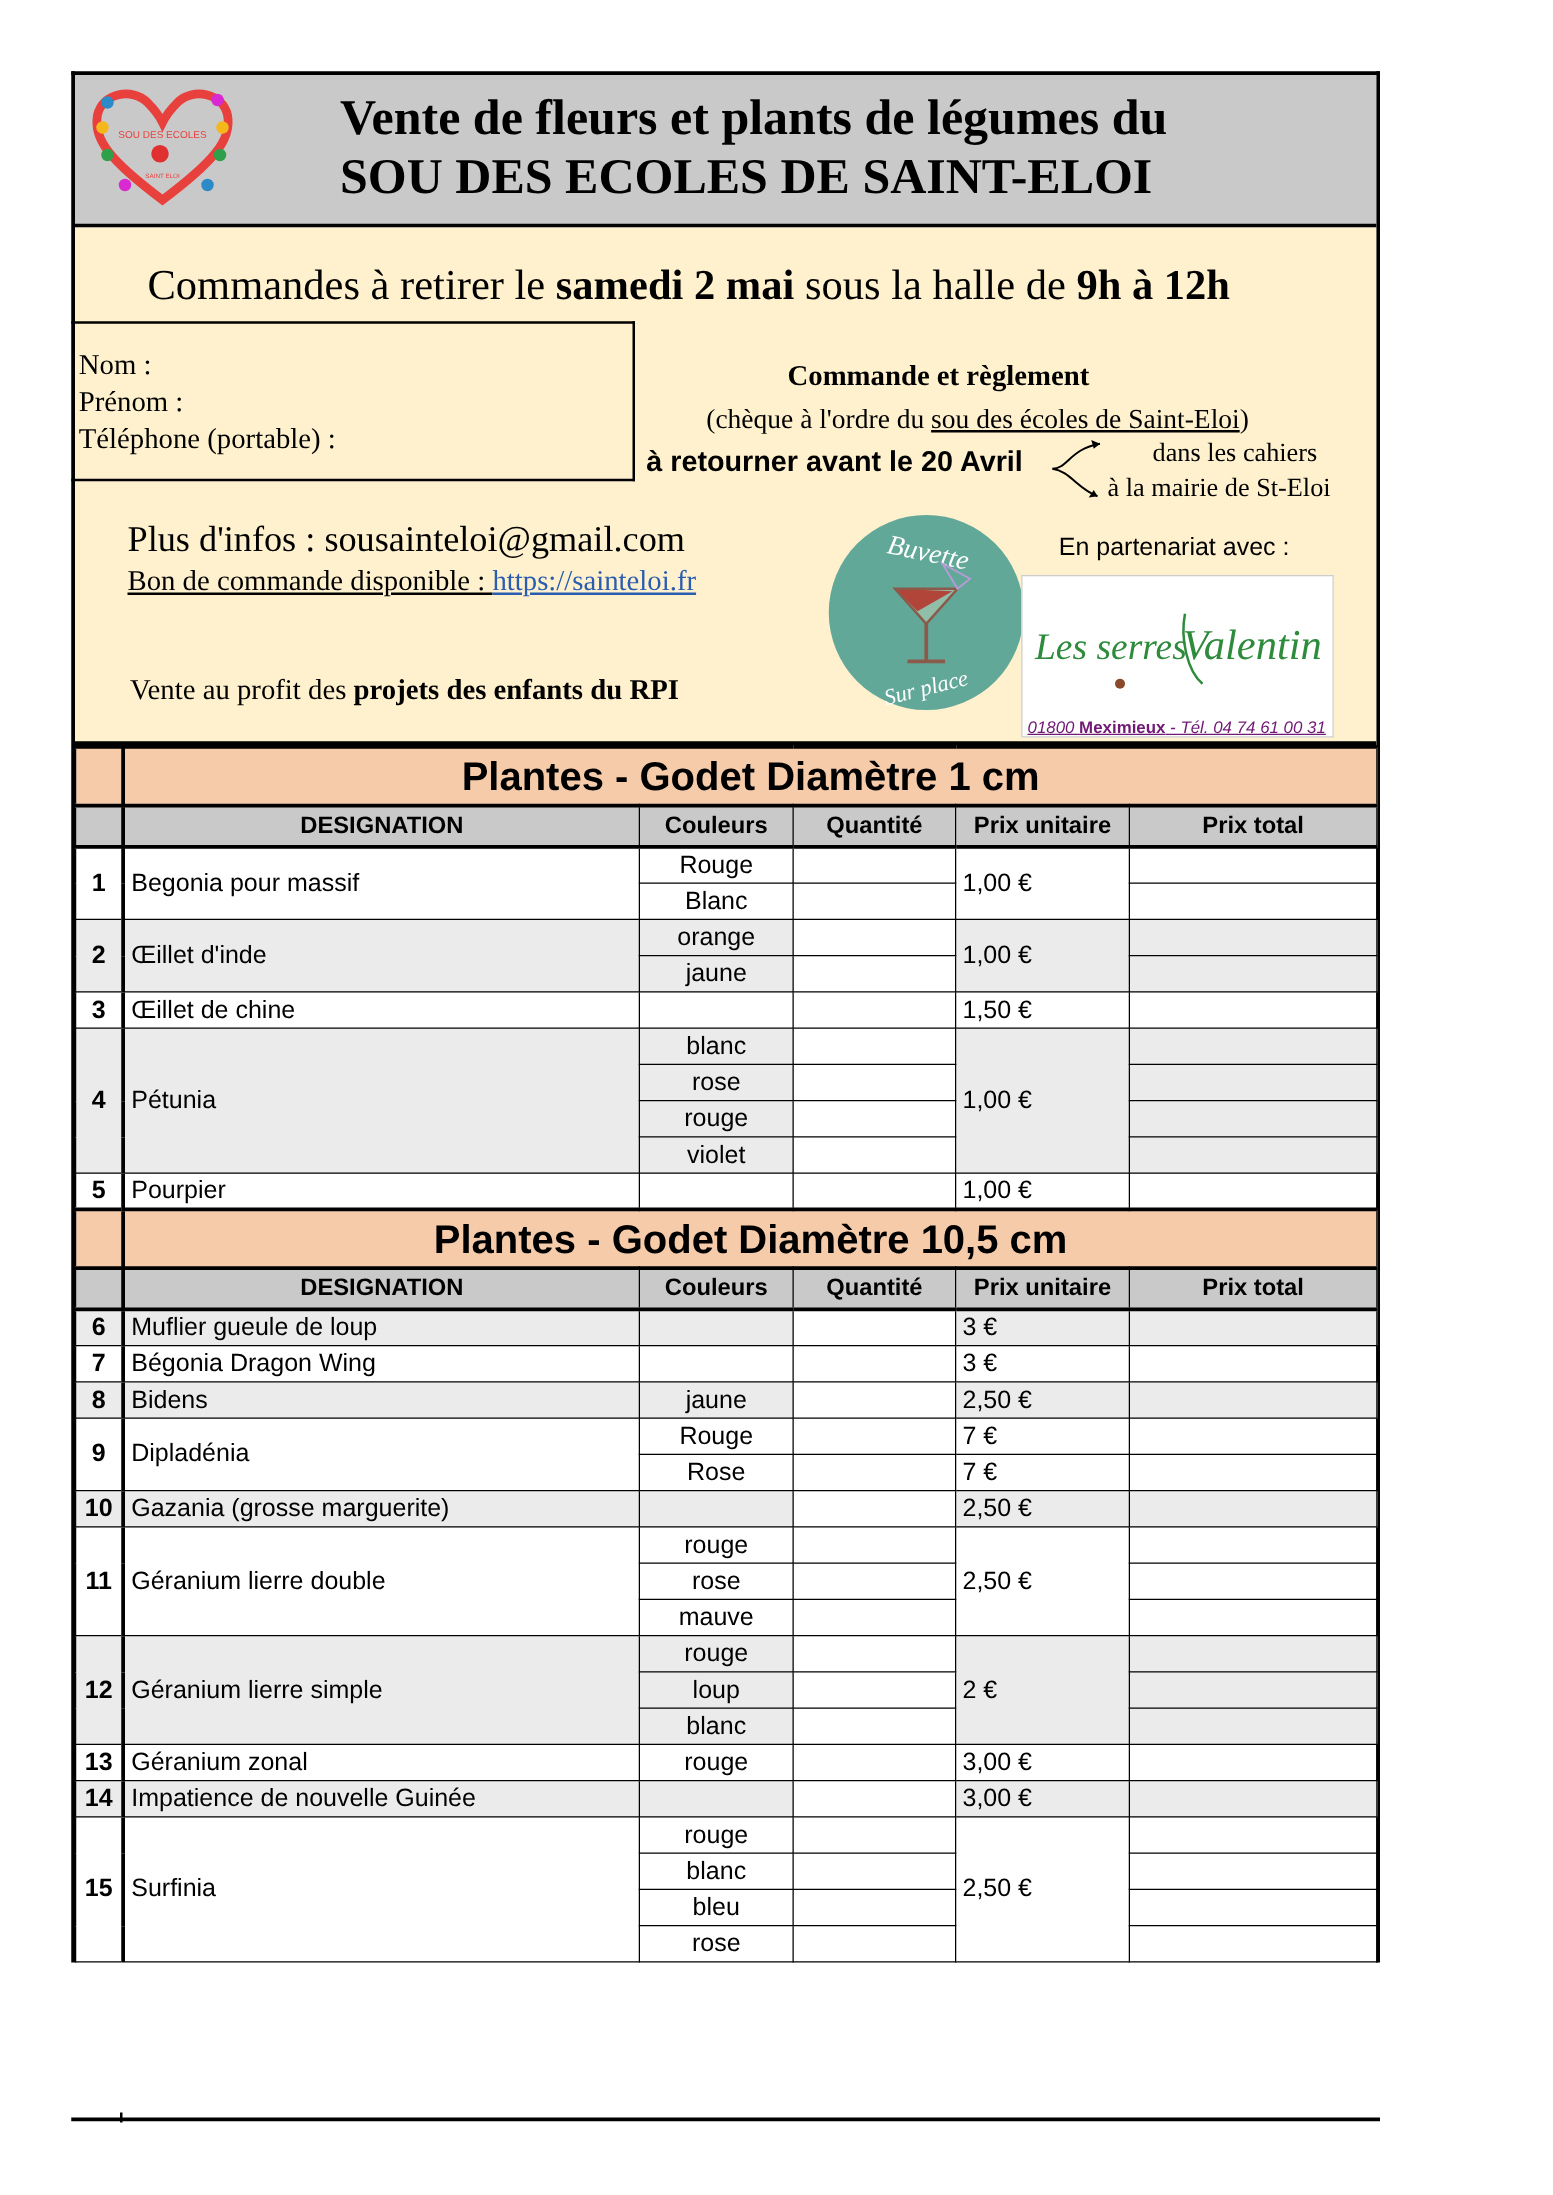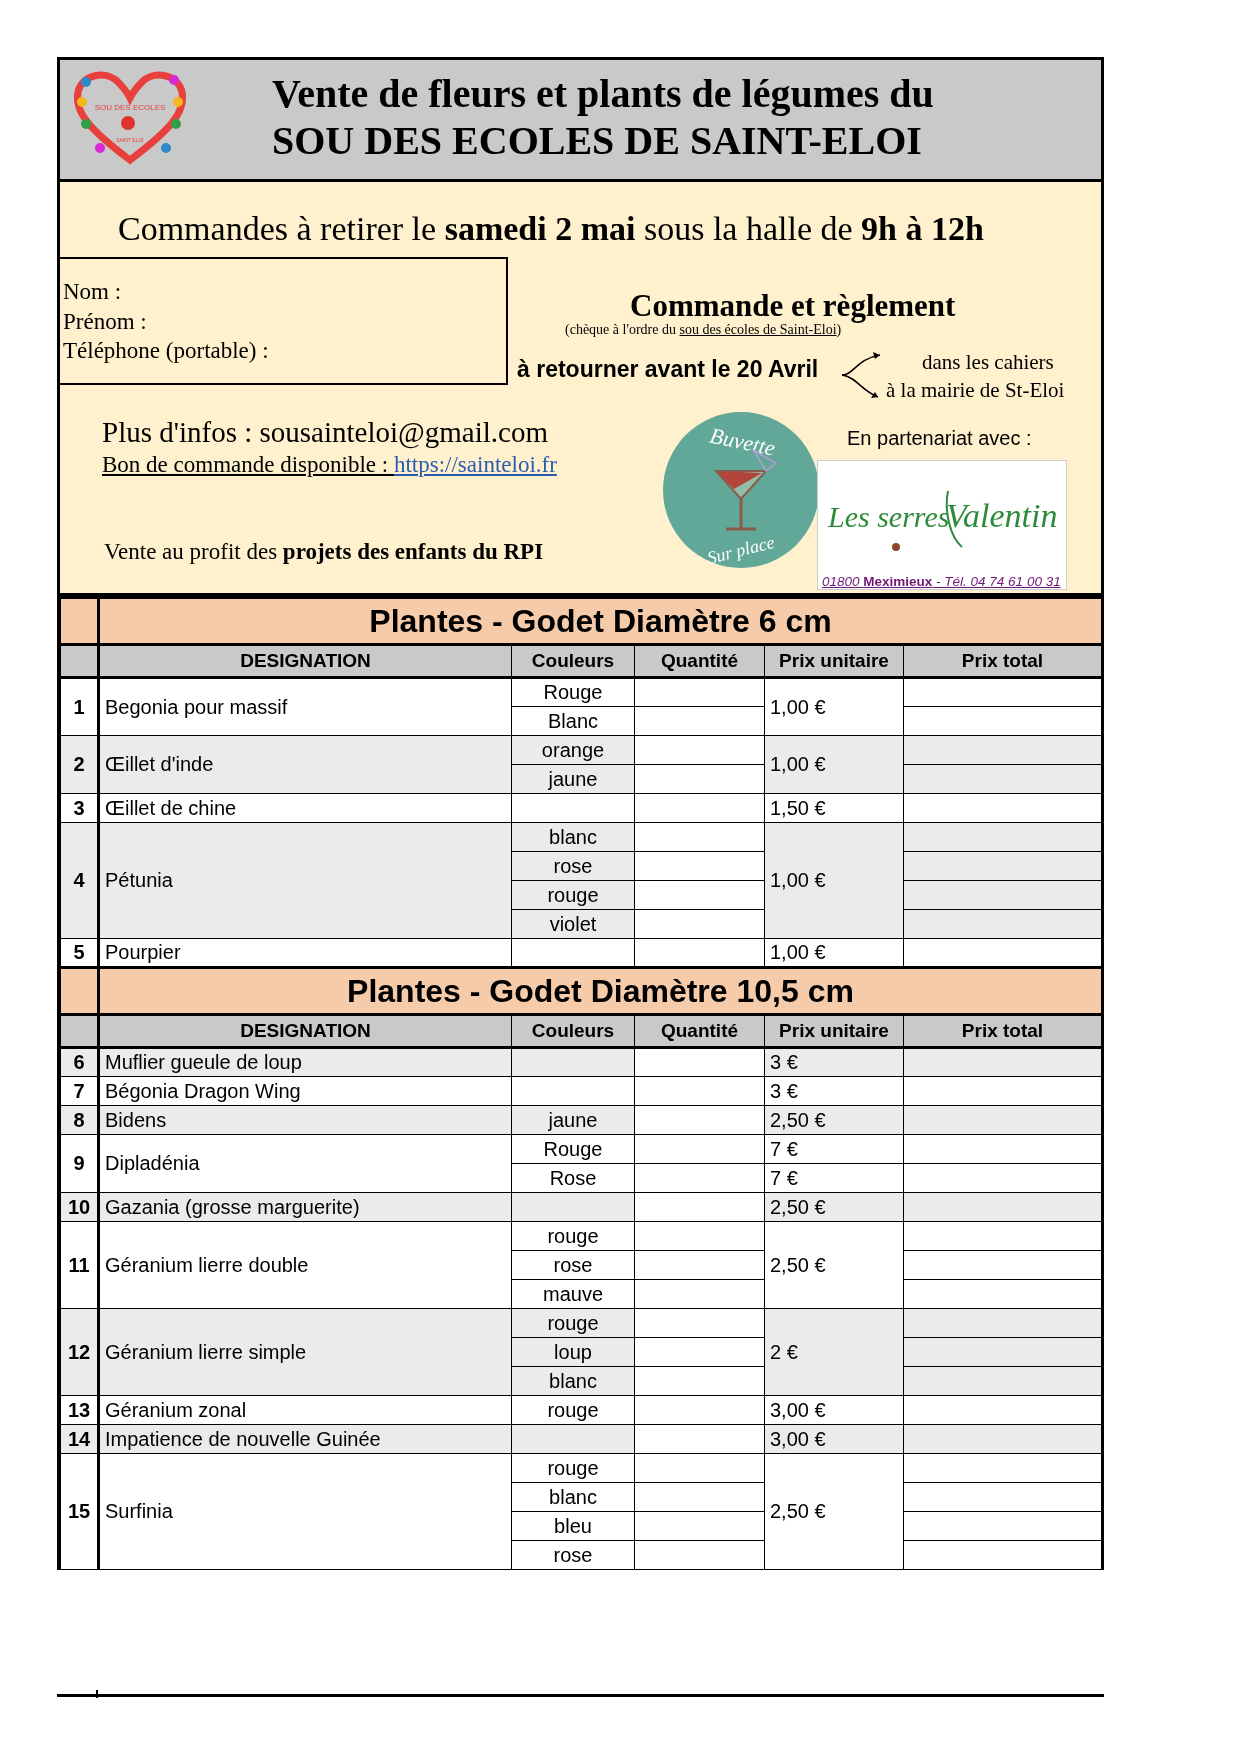--- a/index.html
+++ b/index.html
@@ -5,22 +5,22 @@
   html,body{margin:0;padding:0;background:#ffffff;}
   body{width:1242px;height:1756px;position:relative;overflow:hidden;font-family:"Liberation Sans",sans-serif;color:#000;}
   .sheet{position:absolute;left:57px;top:57px;width:1047px;border:3px solid #000;border-bottom:none;box-sizing:border-box;}
   .hdr{height:119px;background:#c9c9c9;border-bottom:3px solid #000;position:relative;}
   .logo{position:absolute;left:10px;top:8px;width:120px;height:98px;}
   .title{position:absolute;left:212px;top:10px;font-family:"Liberation Serif",serif;font-weight:bold;font-size:40px;line-height:47px;}
   .info{height:411px;background:#fff1cd;position:relative;border-bottom:3px solid #000;}
   .pickup{position:absolute;left:58px;top:28px;font-family:"Liberation Serif",serif;font-size:34px;white-space:nowrap;}
   .pickup b{font-weight:bold;}
   .idbox{position:absolute;left:-3px;top:75px;width:451px;height:128px;border:2px solid #000;border-left:none;box-sizing:border-box;padding:18px 0 0 6px;font-family:"Liberation Serif",serif;font-size:23px;line-height:29.5px;}
-  .cmd-title{position:absolute;left:570px;top:106px;font-family:"Liberation Serif",serif;font-weight:bold;font-size:31px;}
-  .cheque{position:absolute;left:505px;top:140px;font-family:"Liberation Serif",serif;font-size:14px;white-space:nowrap;}
+  .cmd-title{position:absolute;left:570px;top:106px;font-family:"Liberation Serif",serif;font-weight:bold;font-size:23px;}
+  .cheque{position:absolute;left:505px;top:140px;font-family:"Liberation Serif",serif;font-size:22px;white-space:nowrap;}
   .cheque u{text-decoration:underline;}
   .retour{position:absolute;left:457px;top:174px;font-weight:bold;font-size:23px;white-space:nowrap;}
   .arrows{position:absolute;left:780px;top:165px;width:85px;height:56px;}
   .dest1{position:absolute;left:862px;top:168px;font-family:"Liberation Serif",serif;font-size:21px;}
   .dest2{position:absolute;left:826px;top:196px;font-family:"Liberation Serif",serif;font-size:21px;}
   .plus{position:absolute;left:42px;top:234px;font-family:"Liberation Serif",serif;font-size:29px;}
   .bon{position:absolute;left:42px;top:270px;font-family:"Liberation Serif",serif;font-size:23px;white-space:nowrap;}
   .bon .lbl{text-decoration:underline;}
   .bon a{color:#2a5db0;text-decoration:underline;}
   .profit{position:absolute;left:44px;top:357px;font-family:"Liberation Serif",serif;font-size:23px;white-space:nowrap;}
@@ -121,21 +121,21 @@
       <col style="width:38px">
         <col style="width:413px">
         <col style="width:123px">
         <col style="width:130px">
         <col style="width:139px">
         <col style="width:198px">
     </colgroup>
     <tbody id="tbody">
         <tr class="sect-title">
           <td class="cnum"></td>
-          <td colspan="5">Plantes - Godet Diamètre 6 cm</td>
+          <td colspan="5">Plantes - Godet Diamètre 1 cm</td>
         </tr>
         <tr class="col-hdr">
           <td class="cnum"></td>
           <td>DESIGNATION</td>
           <td>Couleurs</td>
           <td>Quantité</td>
           <td>Prix unitaire</td>
           <td>Prix total</td>
         </tr>
         <tr>

